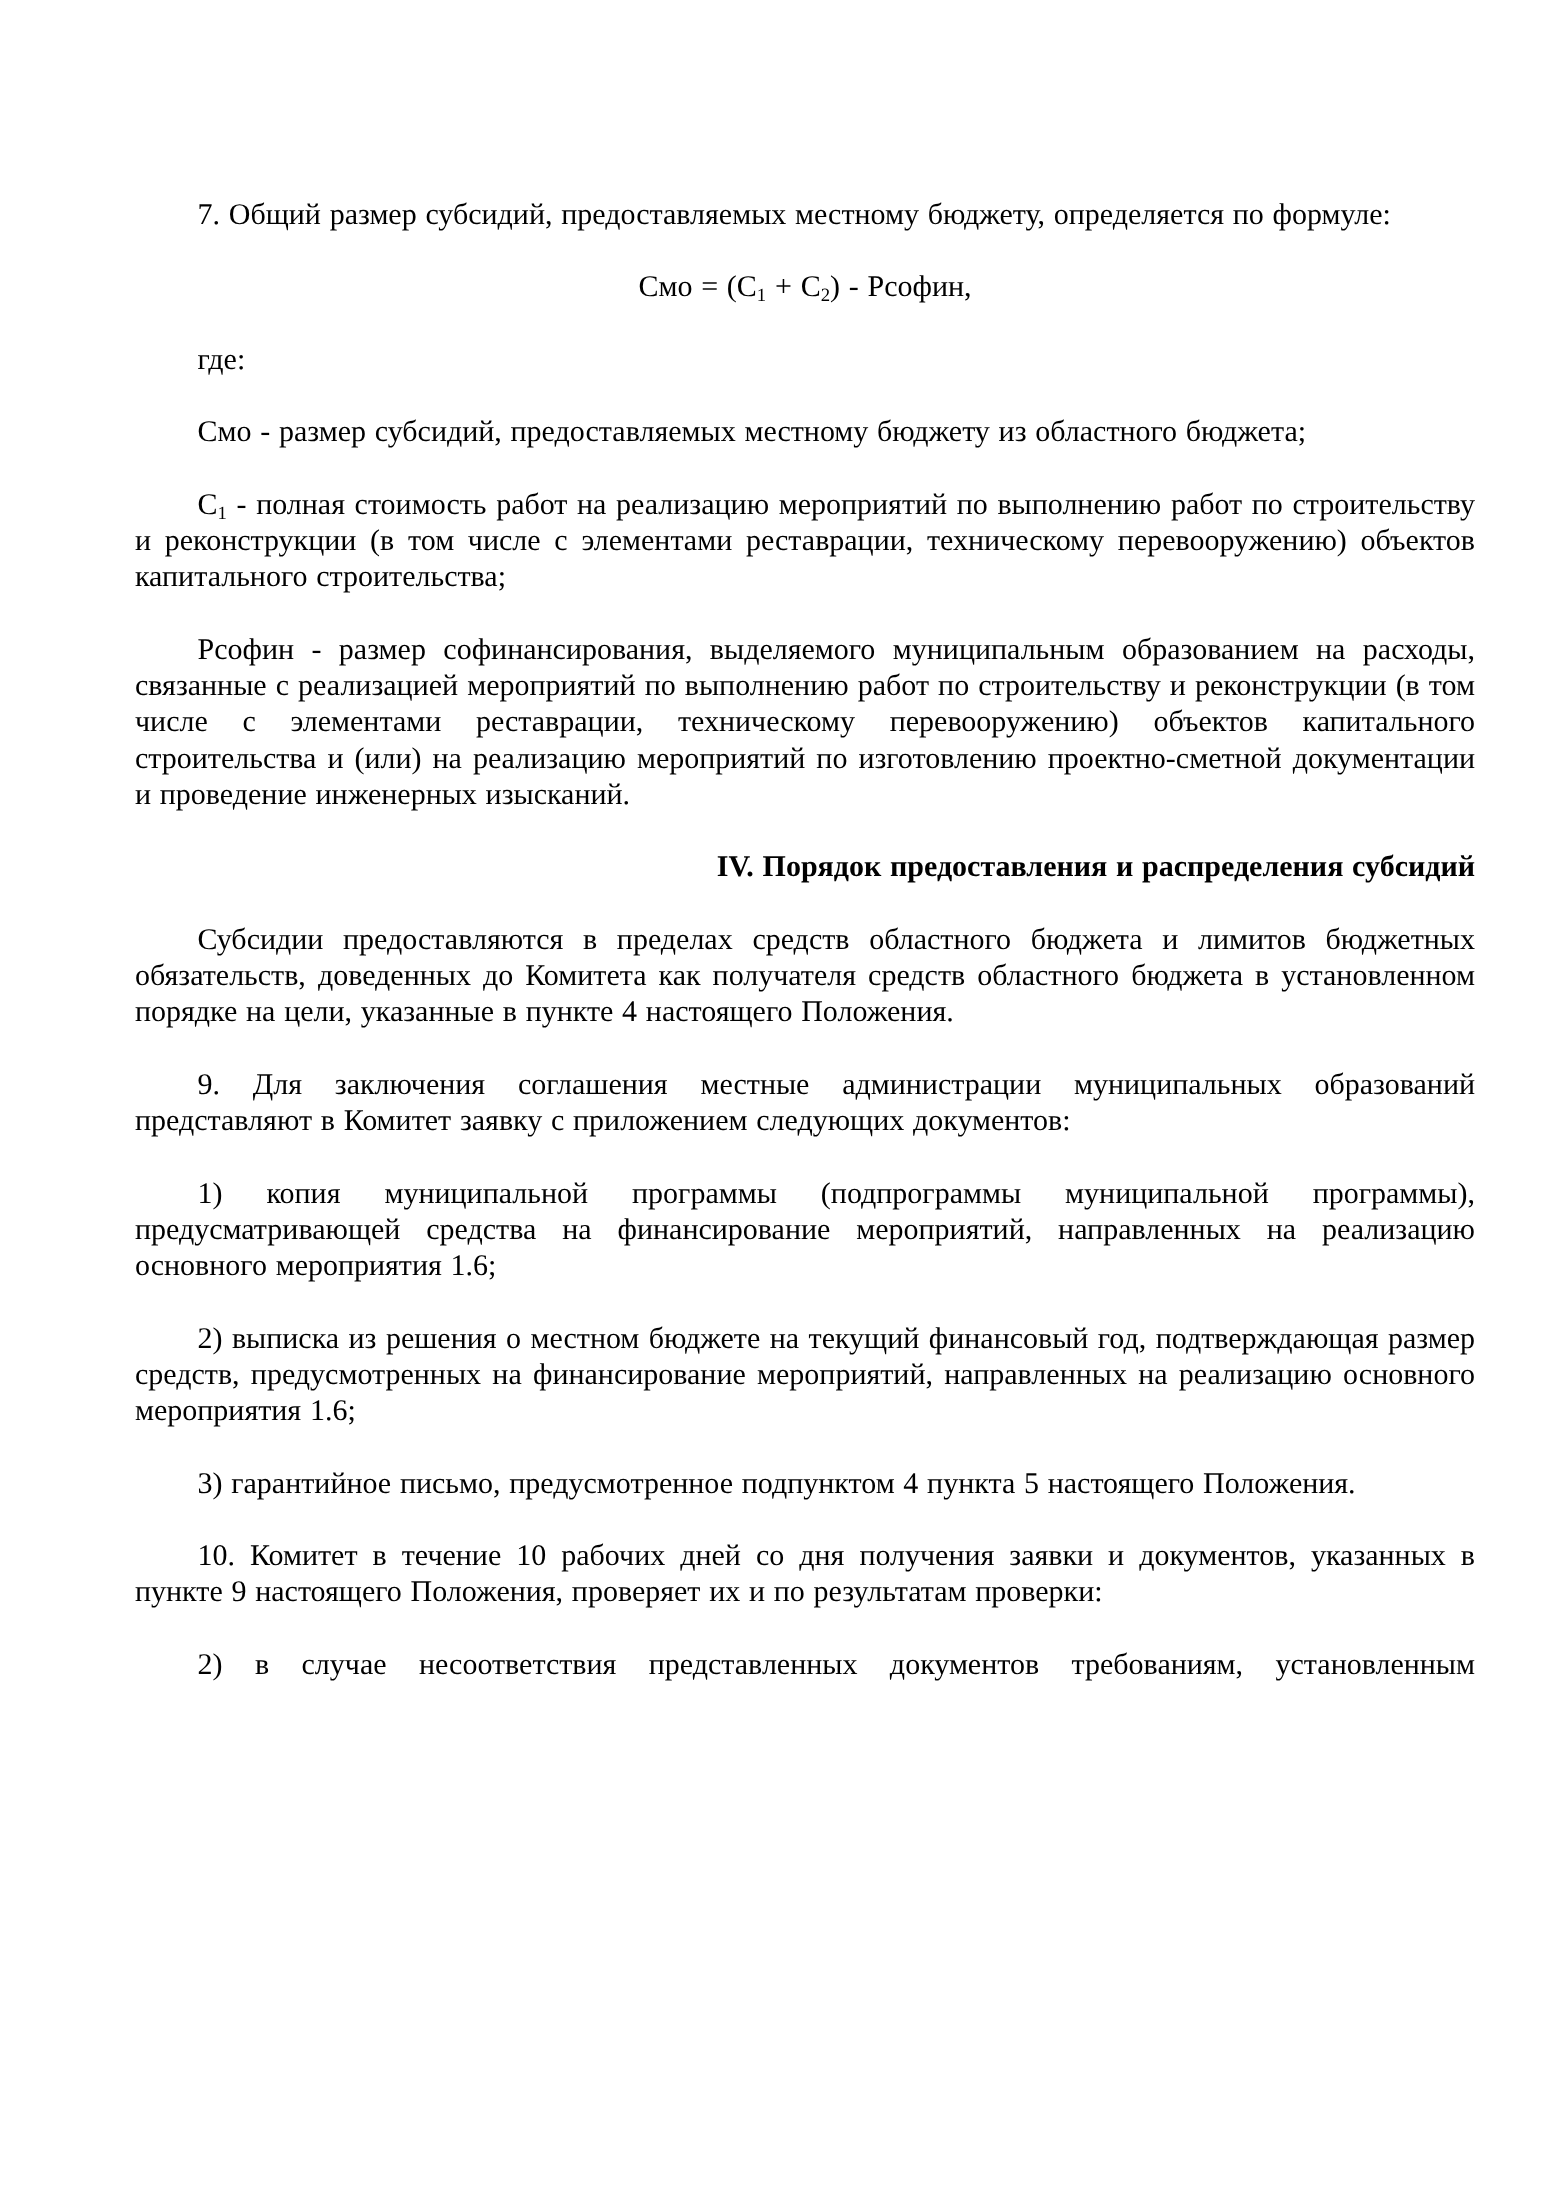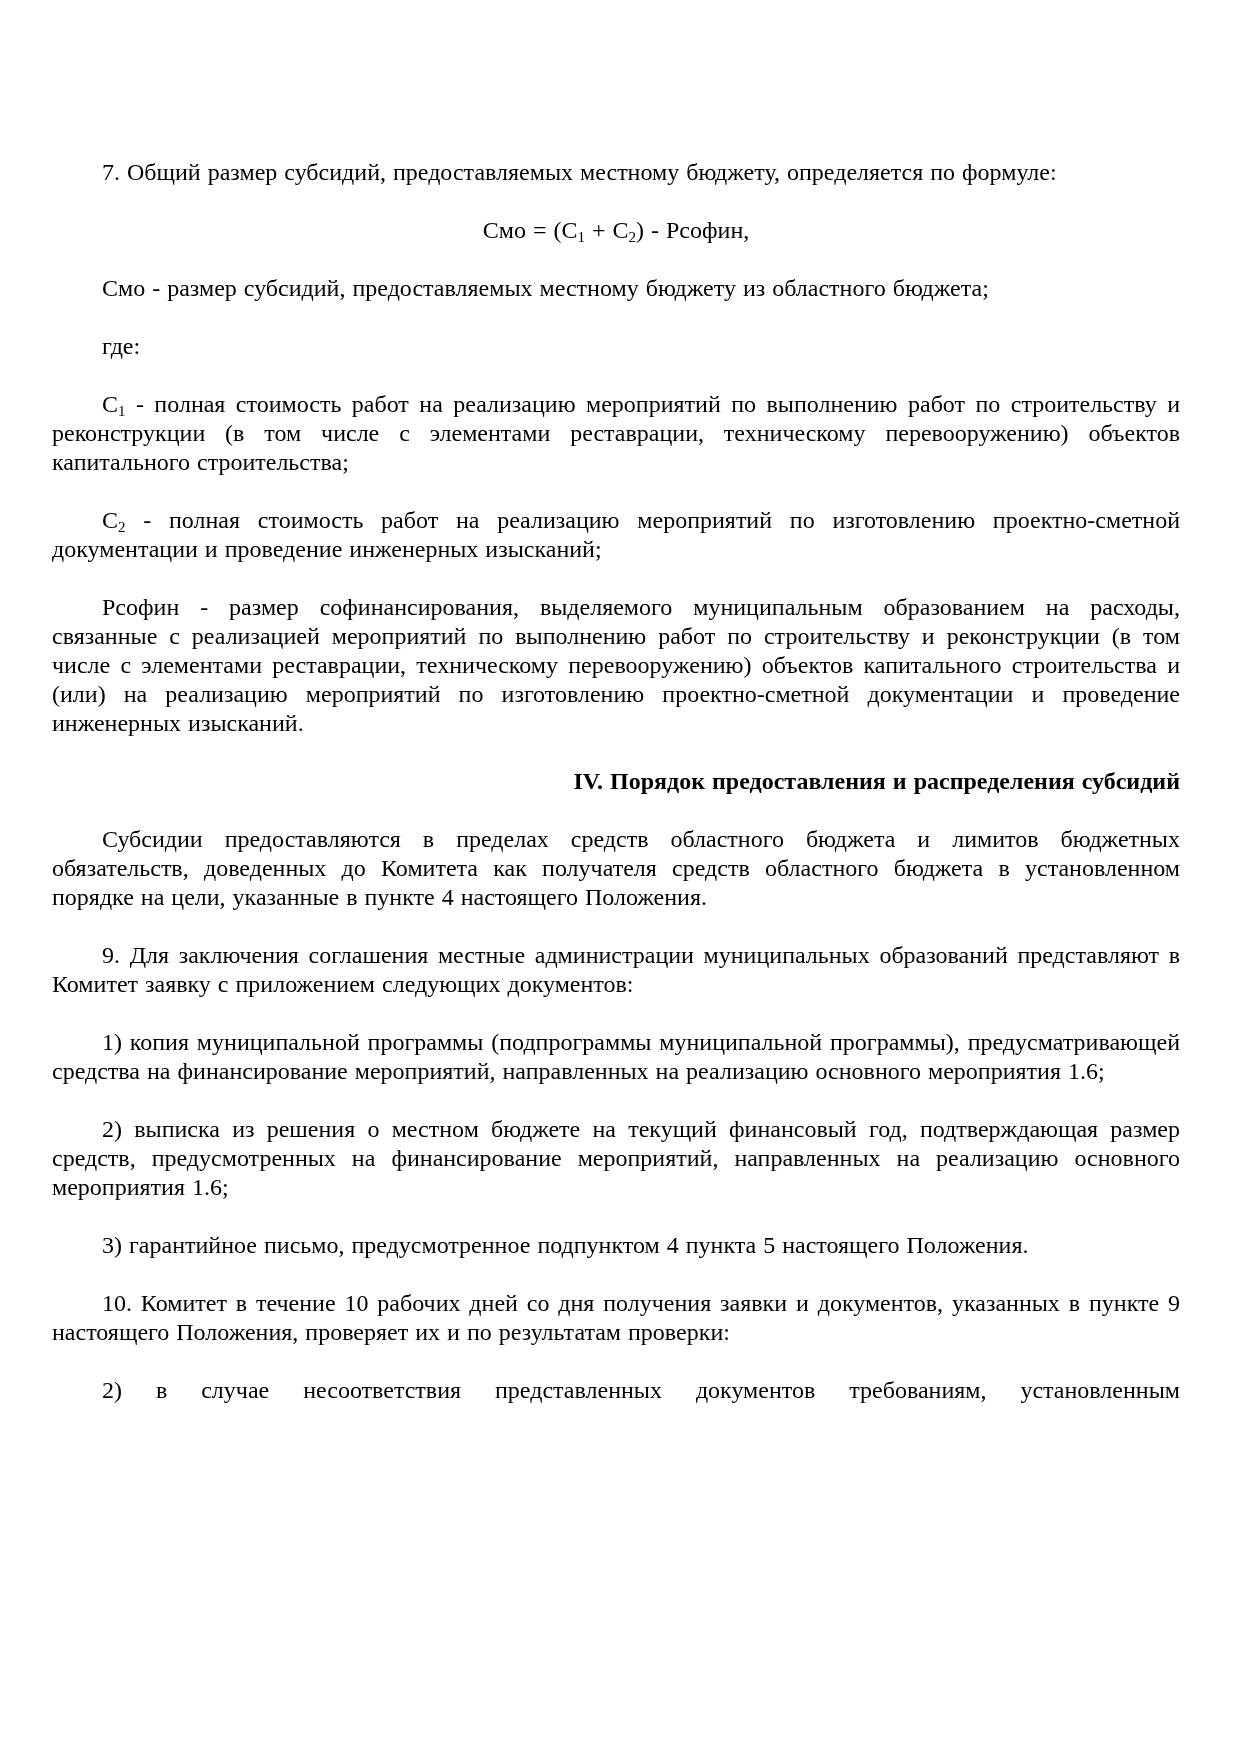--- a/index.html
+++ b/index.html
@@ -6,21 +6,21 @@
       margin: 0;
       padding: 0;
       background: #ffffff;
     }
     .page {
       position: relative;
       width: 1240px;
       height: 1754px;
       background: #ffffff;
       box-sizing: border-box;
-      padding: 158px 60px 0 52px;
+      padding: 158px 60px 0 108px;
       font-family: "Liberation Serif", "DejaVu Serif", serif;
       font-size: 24px;
       color: #000000;
       overflow: hidden;
     }
     .content {
       width: 100%;
     }
     .para {
       margin: 0 0 29px 0;
@@ -49,24 +49,23 @@
       vertical-align: -4px;
     }
   </style>
 </head>
 <body>
 
 <div class="page">
   <div class="content">
       <p class="para body"><span>7. Общий размер субсидий, предоставляемых местному бюджету, определяется по формуле:</span></p>
       <p class="para formula"><span>Смо = (С</span><sub>1</sub><span> + С</span><sub>2</sub><span>) - Рсофин,</span></p>
+      <p class="para body"><span>где:</span></p>
       <p class="para body"><span>Смо - размер субсидий, предоставляемых местному бюджету из областного бюджета;</span></p>
-      <p class="para body"><span>где:</span></p>
       <p class="para body"><span>С</span><sub>1</sub><span> - полная стоимость работ на реализацию мероприятий по выполнению работ по строительству и реконструкции (в том числе с элементами реставрации, техническому перевооружению) объектов капитального строительства;</span></p>
-      <p class="para body"><span>С</span><sub>2</sub><span> - полная стоимость работ на реализацию мероприятий по изготовлению проектно-сметной документации и проведение инженерных изысканий;</span></p>
       <p class="para body"><span>Рсофин - размер софинансирования, выделяемого муниципальным образованием на расходы, связанные с реализацией мероприятий по выполнению работ по строительству и реконструкции (в том числе с элементами реставрации, техническому перевооружению) объектов капитального строительства и (или) на реализацию мероприятий по изготовлению проектно-сметной документации и проведение инженерных изысканий.</span></p>
       <p class="para heading"><span>IV. Порядок предоставления и распределения субсидий</span></p>
       <p class="para body"><span>Субсидии предоставляются в пределах средств областного бюджета и лимитов бюджетных обязательств, доведенных до Комитета как получателя средств областного бюджета в установленном порядке на цели, указанные в пункте 4 настоящего Положения.</span></p>
       <p class="para body"><span>9. Для заключения соглашения местные администрации муниципальных образований представляют в Комитет заявку с приложением следующих документов:</span></p>
       <p class="para body"><span>1) копия муниципальной программы (подпрограммы муниципальной программы), предусматривающей средства на финансирование мероприятий, направленных на реализацию основного мероприятия 1.6;</span></p>
       <p class="para body"><span>2) выписка из решения о местном бюджете на текущий финансовый год, подтверждающая размер средств, предусмотренных на финансирование мероприятий, направленных на реализацию основного мероприятия 1.6;</span></p>
       <p class="para body"><span>3) гарантийное письмо, предусмотренное подпунктом 4 пункта 5 настоящего Положения.</span></p>
       <p class="para body"><span>10. Комитет в течение 10 рабочих дней со дня получения заявки и документов, указанных в пункте 9 настоящего Положения, проверяет их и по результатам проверки:</span></p>
       <p class="para body-continued"><span>2) в случае несоответствия представленных документов требованиям, установленным</span></p>
     </div>

